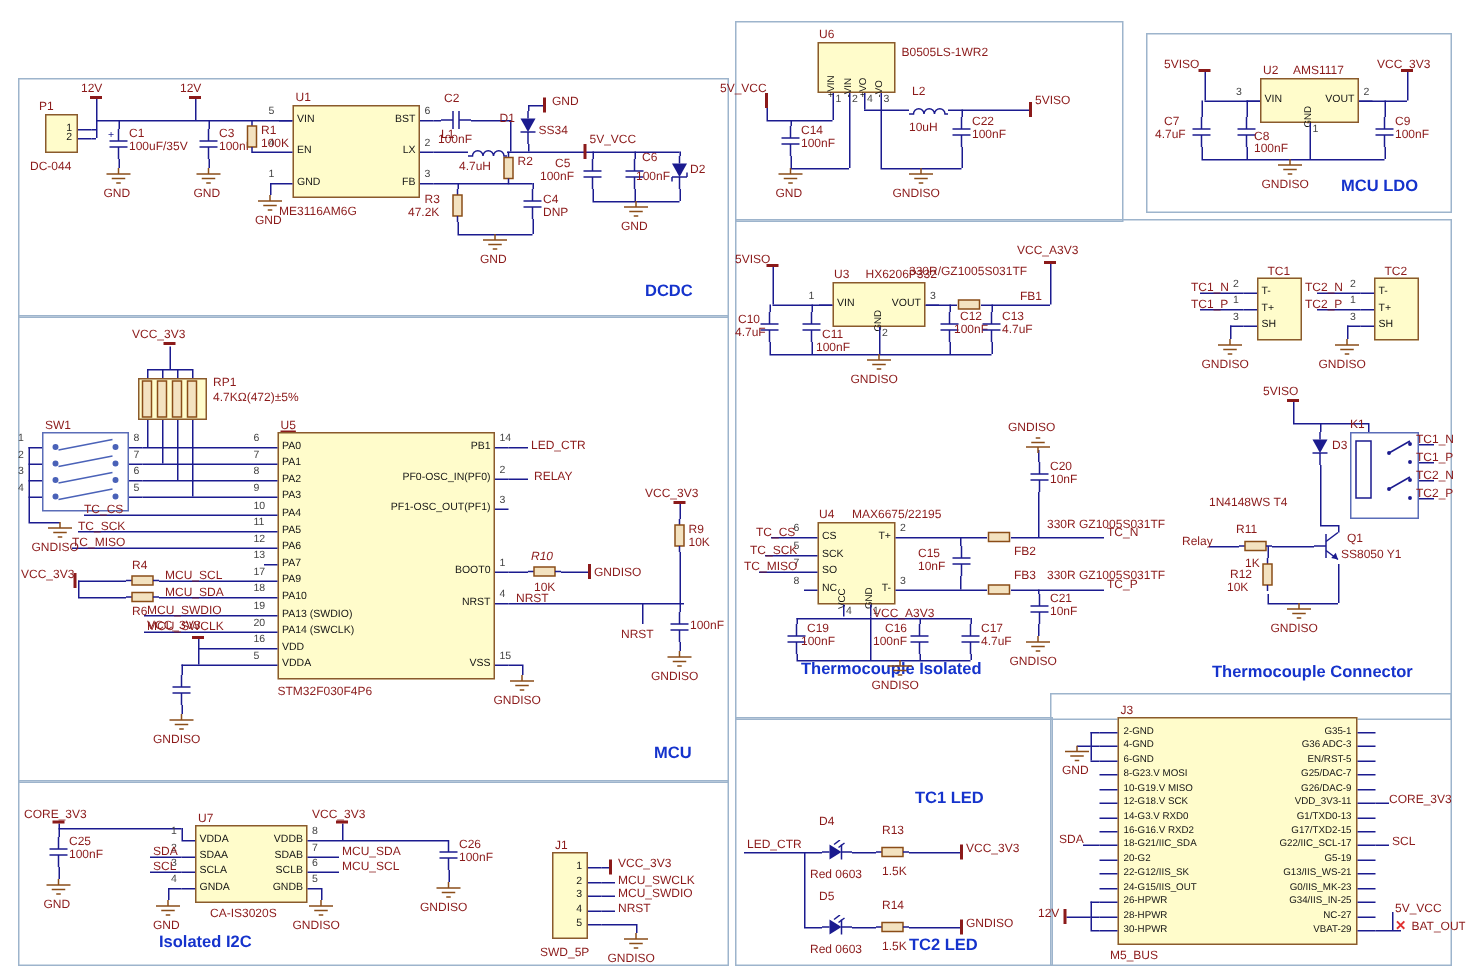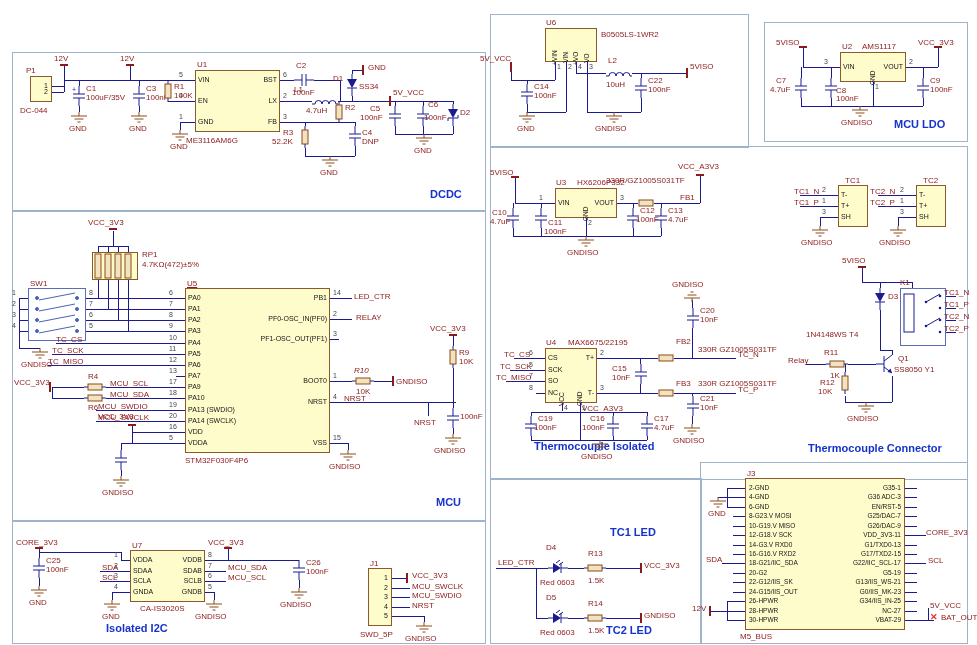--- a/index.html
+++ b/index.html
@@ -639,21 +639,21 @@
       <rect x="2" y="4" width="6" height="14"></rect>
       <line x1="5" y1="18" x2="5" y2="22"></line>
     </svg>
     <div class="ref" style="left: 345px; top: 103px;">R2</div>
     <svg width="10" height="22" class="sym " style="left: 300px; top: 126px;">
       <line x1="5" y1="0" x2="5" y2="4"></line>
       <rect x="2" y="4" width="6" height="14"></rect>
       <line x1="5" y1="18" x2="5" y2="22"></line>
     </svg>
     <div class="ref" style="left: 283px; top: 128px;">R3</div>
-    <div class="ref" style="left: 272px; top: 137px;">52.2K</div>
+    <div class="ref" style="left: 272px; top: 137px;">47.2K</div>
     <svg width="14" height="20" class="sym " style="left: 348px; top: 126px;">
       <line x1="7" y1="0" x2="7" y2="8"></line>
       <line x1="1" y1="8" x2="13" y2="8"></line>
       <line x1="1" y1="12" x2="13" y2="12"></line>
       <line x1="7" y1="12" x2="7" y2="20"></line>
     </svg>
     <div class="ref" style="left: 362px; top: 128px;">C4</div>
     <div class="ref" style="left: 362px; top: 137px;">DNP</div>
     <svg width="14" height="20" class="sym " style="left: 388px; top: 106px;">
       <line x1="7" y1="0" x2="7" y2="8"></line>
@@ -813,21 +813,21 @@
     <div class="ref" style="left: 668px; top: 206px;">C13</div>
     <div class="ref" style="left: 668px; top: 215px;">4.7uF</div>
     <svg width="16" height="8" class="sym " style="left: 638px; top: 199px;">
       <rect x="1" y="1" width="14" height="6"></rect>
     </svg>
     <div class="ref" style="left: 680px; top: 193px;">FB1</div>
     <div class="ref" style="left: 606px; top: 176px;">330R/GZ1005S031TF</div>
     <svg width="16" height="8" class="sym " style="left: 658px; top: 354px;">
       <rect x="1" y="1" width="14" height="6"></rect>
     </svg>
-    <div class="ref" style="left: 676px; top: 337px;">FB2</div>
+    <div class="ref" style="left: 676px; top: 363px;">FB2</div>
     <div class="ref" style="left: 698px; top: 345px;">330R GZ1005S031TF</div>
     <svg width="16" height="8" class="sym " style="left: 658px; top: 389px;">
       <rect x="1" y="1" width="14" height="6"></rect>
     </svg>
     <div class="ref" style="left: 676px; top: 379px;">FB3</div>
     <div class="ref" style="left: 698px; top: 379px;">330R GZ1005S031TF</div>
     <svg width="14" height="20" class="sym " style="left: 634px; top: 364px;">
       <line x1="7" y1="0" x2="7" y2="8"></line>
       <line x1="1" y1="8" x2="13" y2="8"></line>
       <line x1="1" y1="12" x2="13" y2="12"></line>

